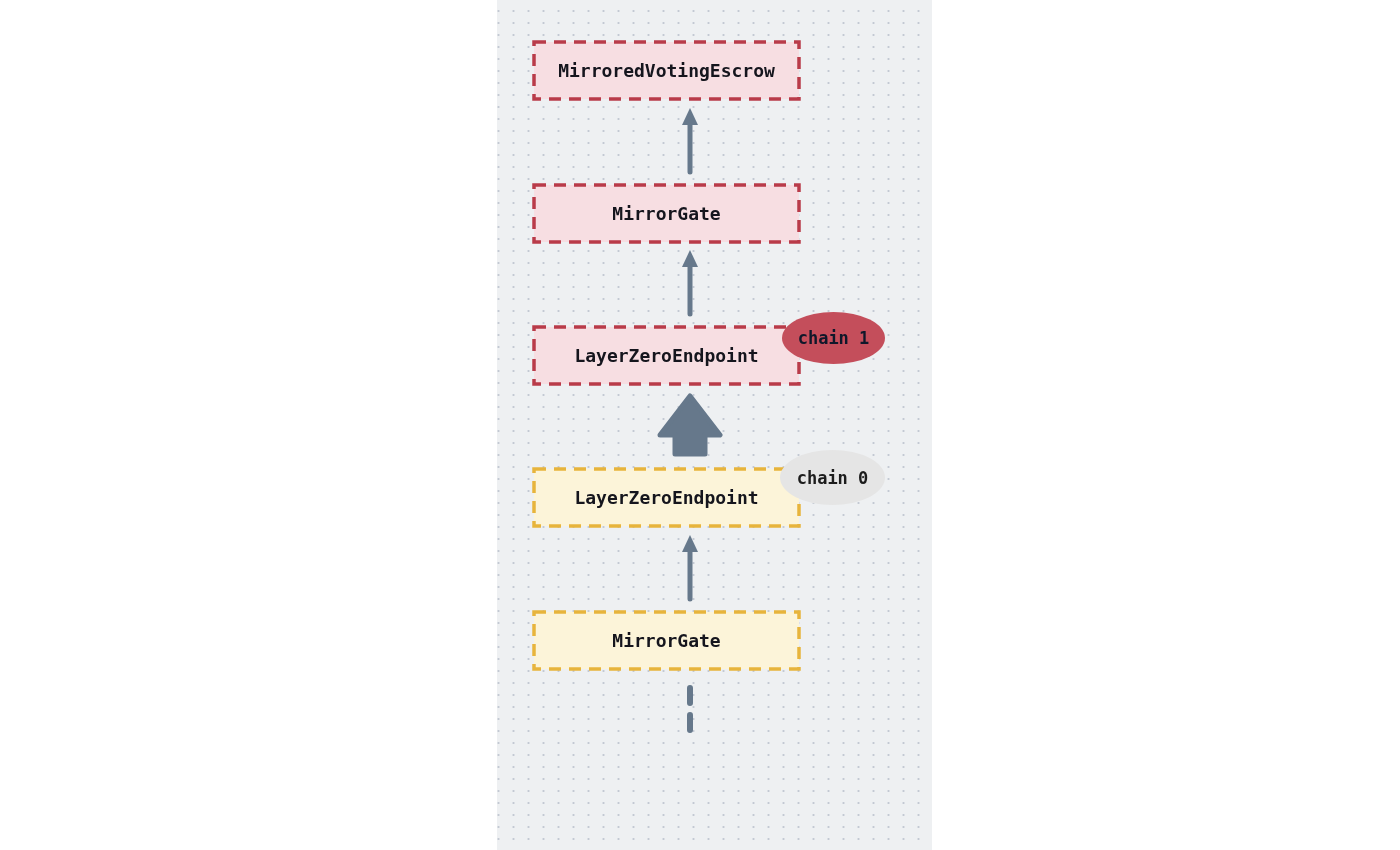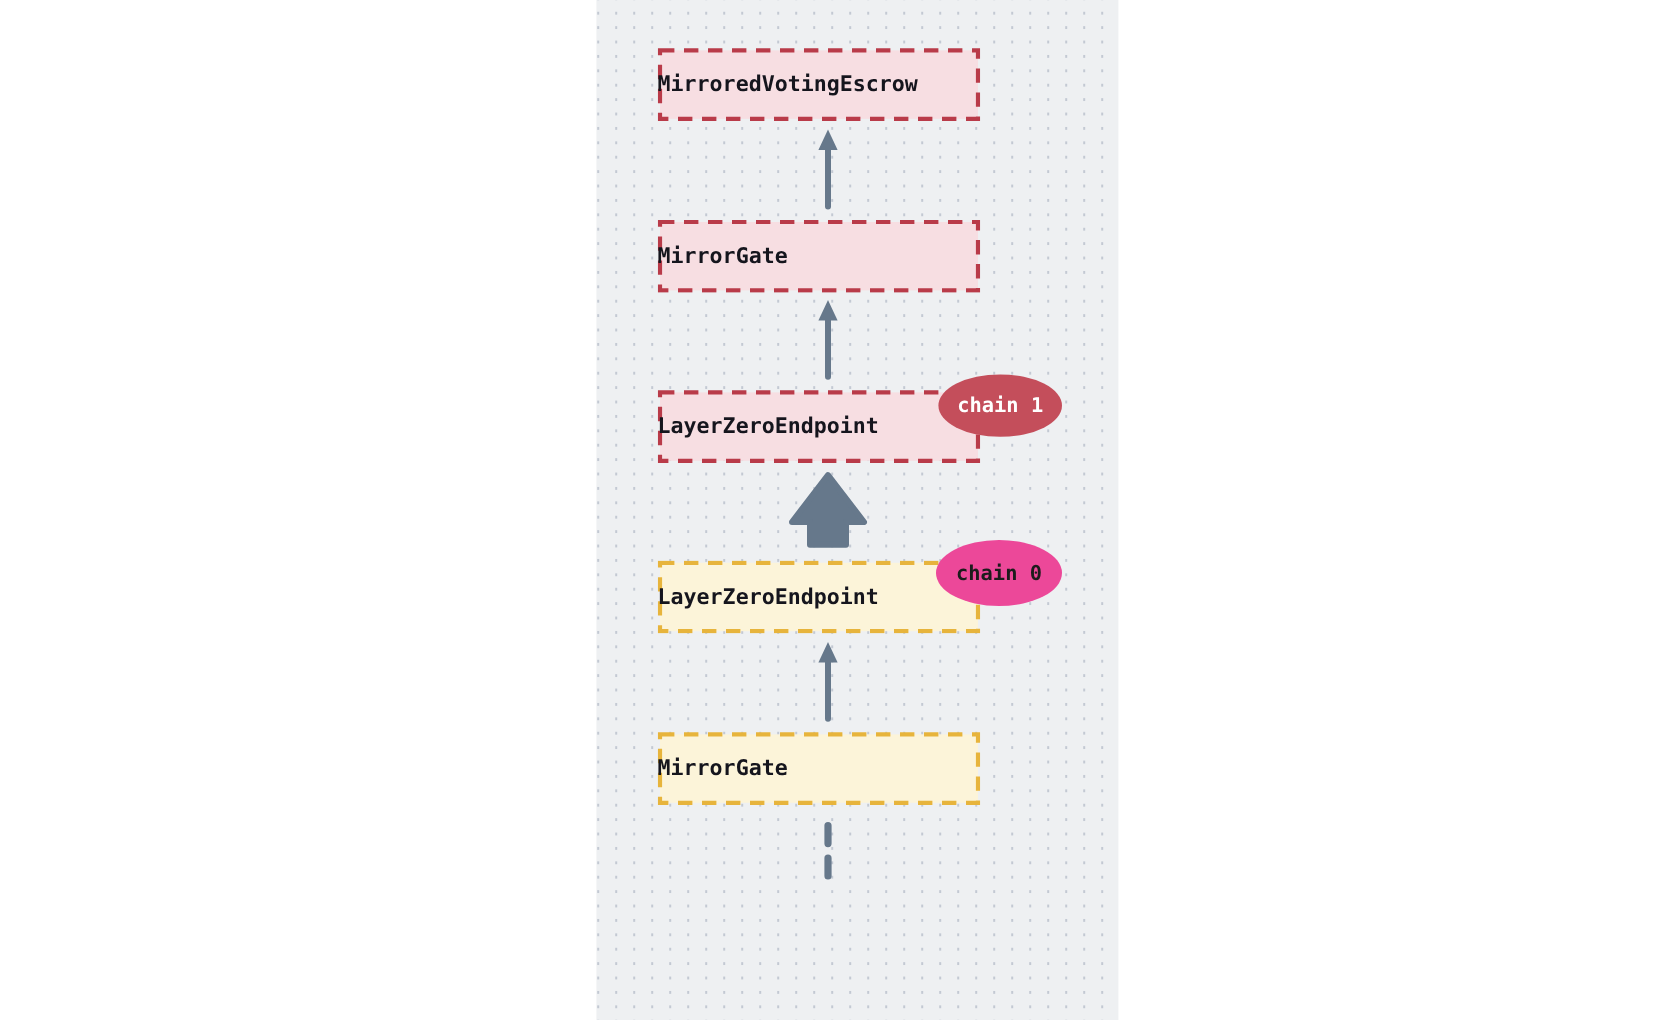--- a/index.html
+++ b/index.html
@@ -23,26 +23,26 @@
     width: 435px;
     height: 850px;
     background-color: #eef0f2;
     background-image: radial-gradient(circle, #c3c9d3 1px, rgba(0,0,0,0) 1.2px);
     background-size: 15px 12px;
     background-position: 9px 5px;
   }
   
   .node {
     position: absolute;
-    left: 548px;
+    left: 532px;
     width: 269px;
     height: 61px;
     display: flex;
     align-items: center;
-    justify-content: flex-start;
+    justify-content: center;
   }
   .node svg.border-rect-svg {
     position: absolute;
     left: 0; top: 0;
     width: 100%; height: 100%;
   }
   .node .border-rect {
     fill: none;
     stroke-width: 3.5;
     stroke-dasharray: 12 8;
@@ -80,26 +80,26 @@
     justify-content: center;
     font-size: 17px;
     font-weight: bold;
     white-space: nowrap;
     z-index: 3;
   }
   .badge-chain1 {
     left: 782px; top: 312px;
     width: 103px; height: 52px;
     background: #c44e5b;
-    color: #ffffff;
+    color: #0f172a;
   }
   .badge-chain0 {
     left: 780px; top: 450px;
     width: 105px; height: 55px;
-    background: #ec4899;
+    background: #e5e5e5;
     color: #1c1c1c;
   }
 </style>
 </head>
 <body>
 
 <div class="canvas">
 
   <div class="panel"></div>
 

